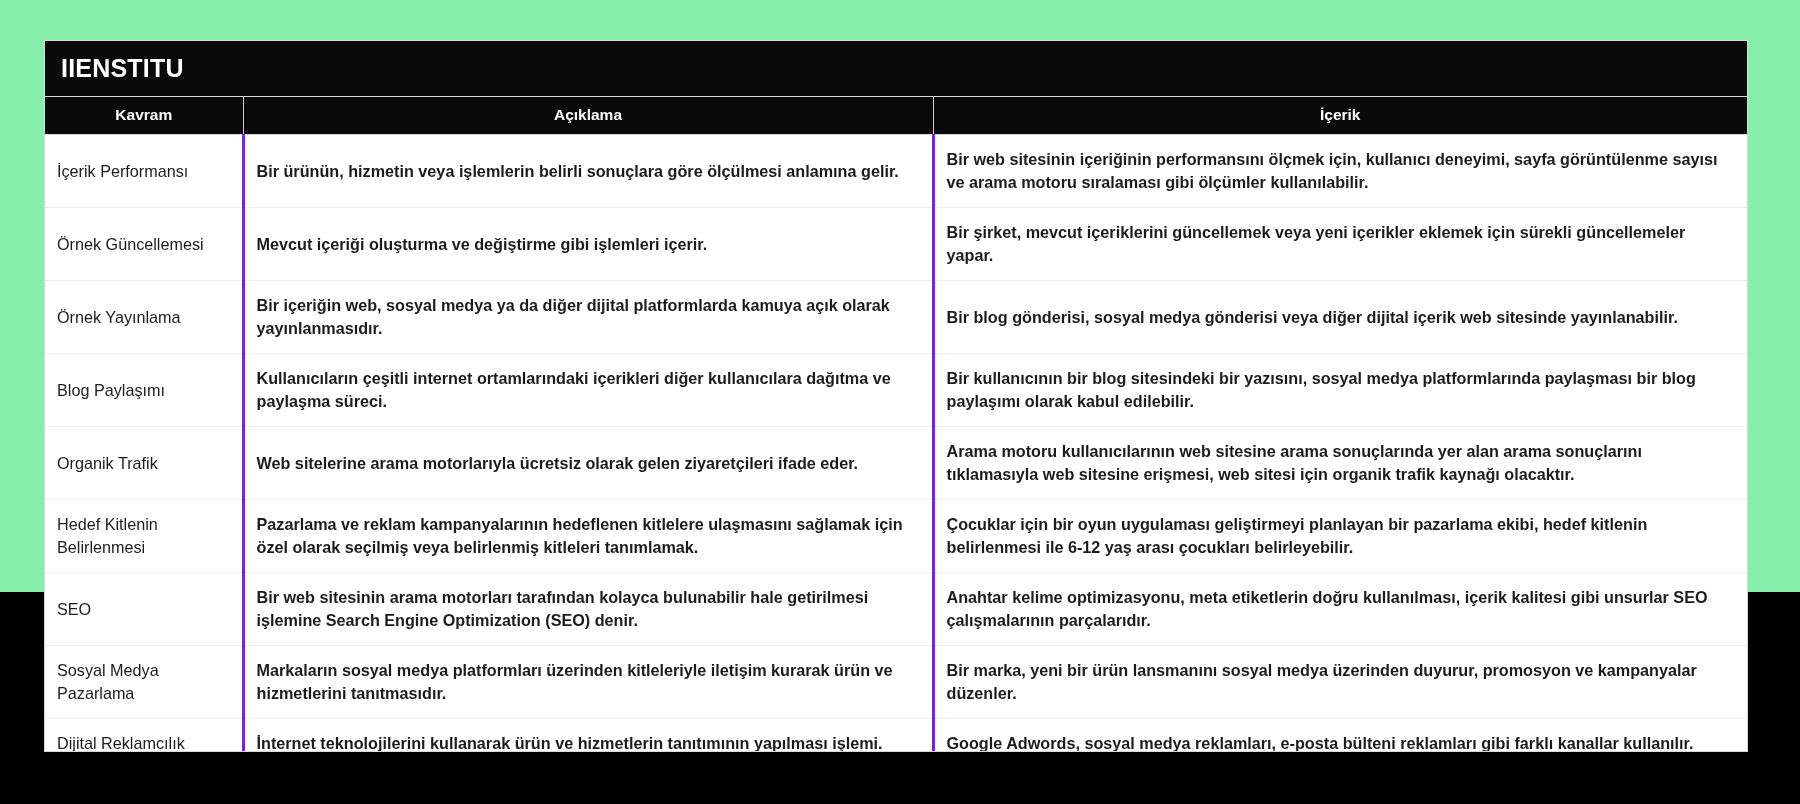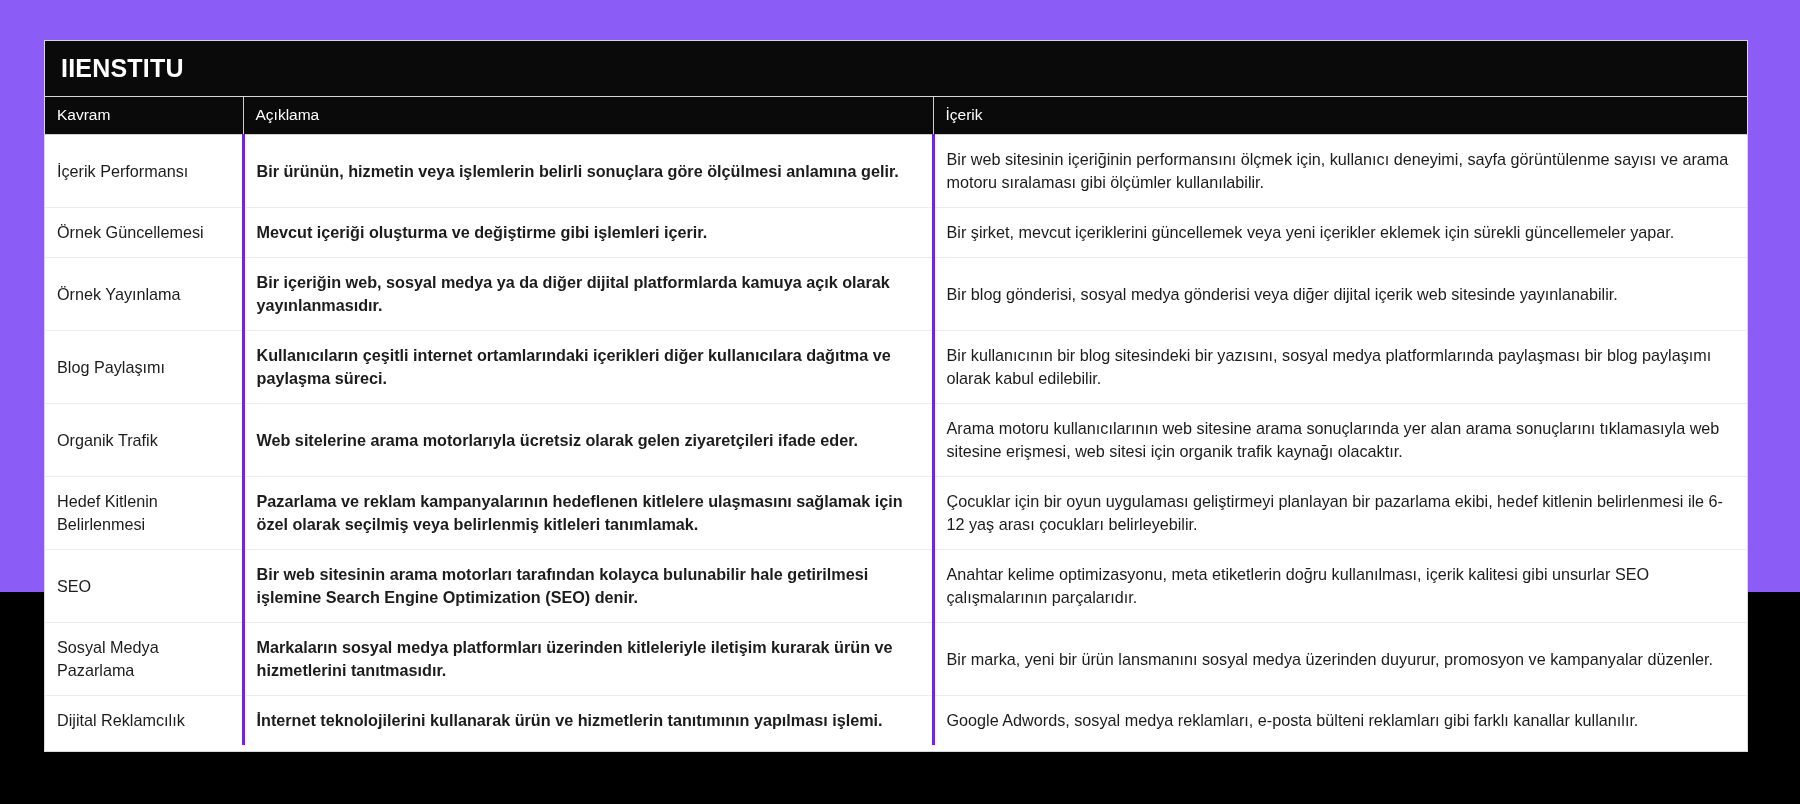--- a/index.html
+++ b/index.html
@@ -14,21 +14,21 @@
     font-family: "Liberation Sans", sans-serif;
     overflow: hidden;
   }
 
   .page {
     position: absolute;
     left: 0;
     top: 0;
     width: 1800px;
     height: 592px;
-    background: #8b5cf6;
+    background: #86efac;
   }
 
   .table-frame {
     position: absolute;
     left: 44px;
     top: 40px;
     width: 1704px;
     height: 712px;
     border: 1px solid #d8d8d8;
     box-sizing: border-box;
@@ -61,22 +61,22 @@
     table-layout: fixed;
   }
   table.concepts col.c-kavram   { width: 198px; }
   table.concepts col.c-aciklama { width: 690px; }
   table.concepts col.c-ornek    { width: 814px; }
 
   table.concepts thead th {
     background: #0a0a0a;
     color: #ffffff;
     font-size: 15.5px;
-    font-weight: normal;
-    text-align: left;
+    font-weight: bold;
+    text-align: center;
     padding: 9px 12px 10px 12px;
     border-right: 1px solid #cfcfcf;
     border-bottom: 1px solid #d0d0d0;
     vertical-align: middle;
     height: 30px;
     box-sizing: border-box;
   }
   table.concepts thead th:last-child { border-right: none; }
 
   table.concepts tbody td {
@@ -85,21 +85,21 @@
     line-height: 1.42;
     text-align: left;
     vertical-align: middle;
     padding: 13px 14px 13px 12px;
     border-right: 3px solid #6d28d9;
     border-bottom: 1px solid #ededed;
     background: #ffffff;
     box-sizing: border-box;
     word-wrap: break-word;
   }
-  table.concepts tbody td:last-child { border-right: none; }
+  table.concepts tbody td:last-child { border-right: none; font-weight: bold; }
   table.concepts tbody tr:last-child td { border-bottom: none; }
 
   td.cell-kavram   { padding-left: 13px; padding-right: 8px; }
   td.cell-aciklama { padding-left: 13px; padding-right: 30px; font-weight: bold; }
   td.cell-ornek    { padding-left: 13px; padding-right: 28px; }
 </style>
 </head>
 <body>
 
 <div class="page">

